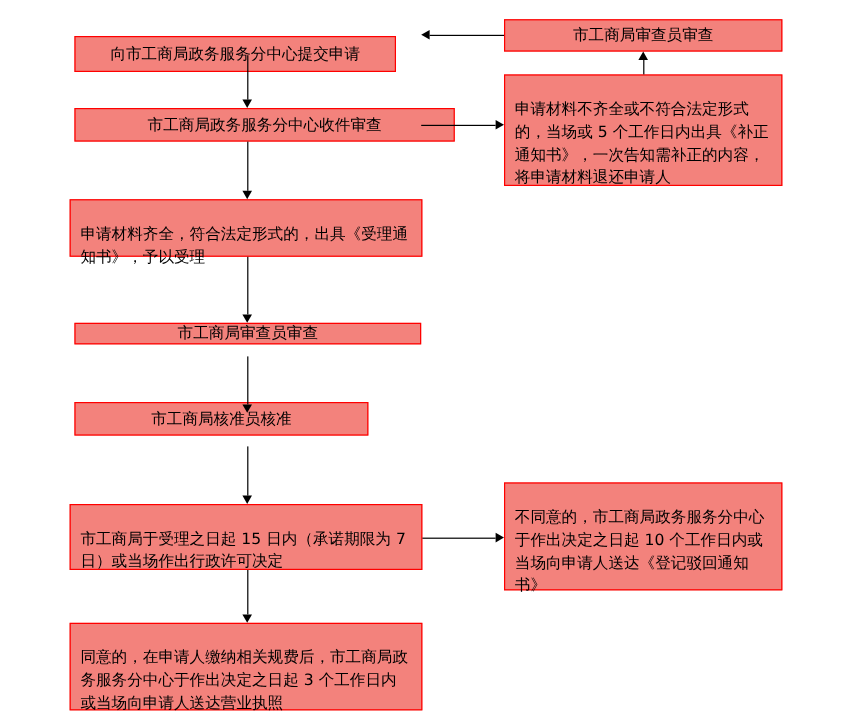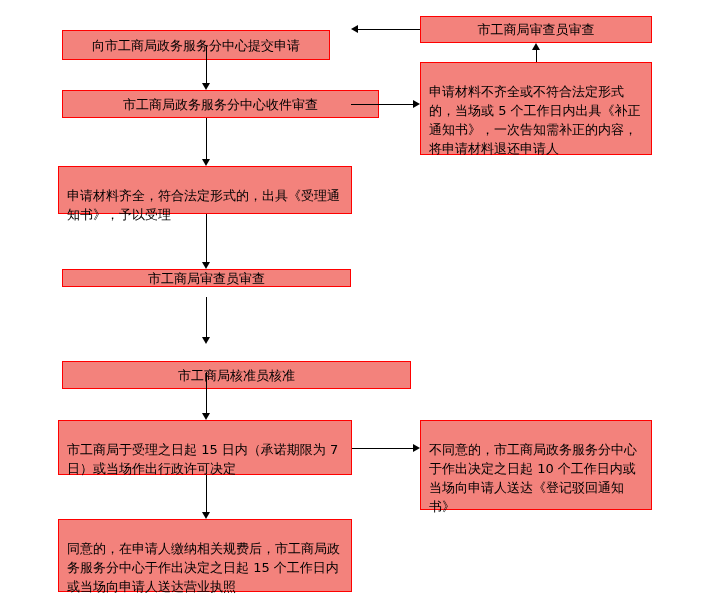--- a/index.html
+++ b/index.html
@@ -69,31 +69,31 @@
 <div class="canvas">
 
   <div class="node center" style="left:62px; top:30px; width:268px; height:30px">向市工商局政务服务分中心提交申请</div>
 
   <div class="node center" style="left:62px; top:90px; width:317px; height:28px">市工商局政务服务分中心收件审查</div>
 
   <div class="node left" style="left:58px; top:166px; width:294px; height:48px">申请材料齐全，符合法定形式的，出具《受理通知书》，予以受理</div>
 
   <div class="node center" style="left:62px; top:269px; width:289px; height:18px">市工商局审查员审查</div>
 
-  <div class="node center" style="left:62px; top:361px; width:349px; height:28px">市工商局核准员核准</div>
+  <div class="node center" style="left:62px; top:335px; width:245px; height:28px">市工商局核准员核准</div>
 
   <div class="node left" style="left:58px; top:420px; width:294px; height:55px">市工商局于受理之日起 15 日内（承诺期限为 7 日）或当场作出行政许可决定</div>
 
-  <div class="node left" style="left:58px; top:519px; width:294px; height:73px">同意的，在申请人缴纳相关规费后，市工商局政务服务分中心于作出决定之日起 15 个工作日内或当场向申请人送达营业执照</div>
+  <div class="node left" style="left:58px; top:519px; width:294px; height:73px">同意的，在申请人缴纳相关规费后，市工商局政务服务分中心于作出决定之日起 3 个工作日内或当场向申请人送达营业执照</div>
 
   <div class="node center" style="left:420px; top:16px; width:232px; height:27px">市工商局审查员审查</div>
 
   <div class="node left" style="left:420px; top:62px; width:232px; height:93px">申请材料不齐全或不符合法定形式的，当场或 5 个工作日内出具《补正通知书》，一次告知需补正的内容，将申请材料退还申请人</div>
 
-  <div class="node left" style="left:420px; top:420px; width:232px; height:90px">不同意的，市工商局政务服务分中心于作出决定之日起 10 个工作日内或当场向申请人送达《登记驳回通知书》</div>
+  <div class="node left" style="left:420px; top:402px; width:232px; height:90px">不同意的，市工商局政务服务分中心于作出决定之日起 10 个工作日内或当场向申请人送达《登记驳回通知书》</div>
 
   <div class="arr h left" style="left:358px; top:29px;  width:62px"></div>
 
   <div class="arr v up" style="left:536px; top:50px;  height:12px"></div>
 
   <div class="arr v down" style="left:206px; top:46px;  height:37px"></div>
 
   <div class="arr h right" style="left:351px; top:104px; width:62px"></div>
 
   <div class="arr v down" style="left:206px; top:118px; height:41px"></div>

